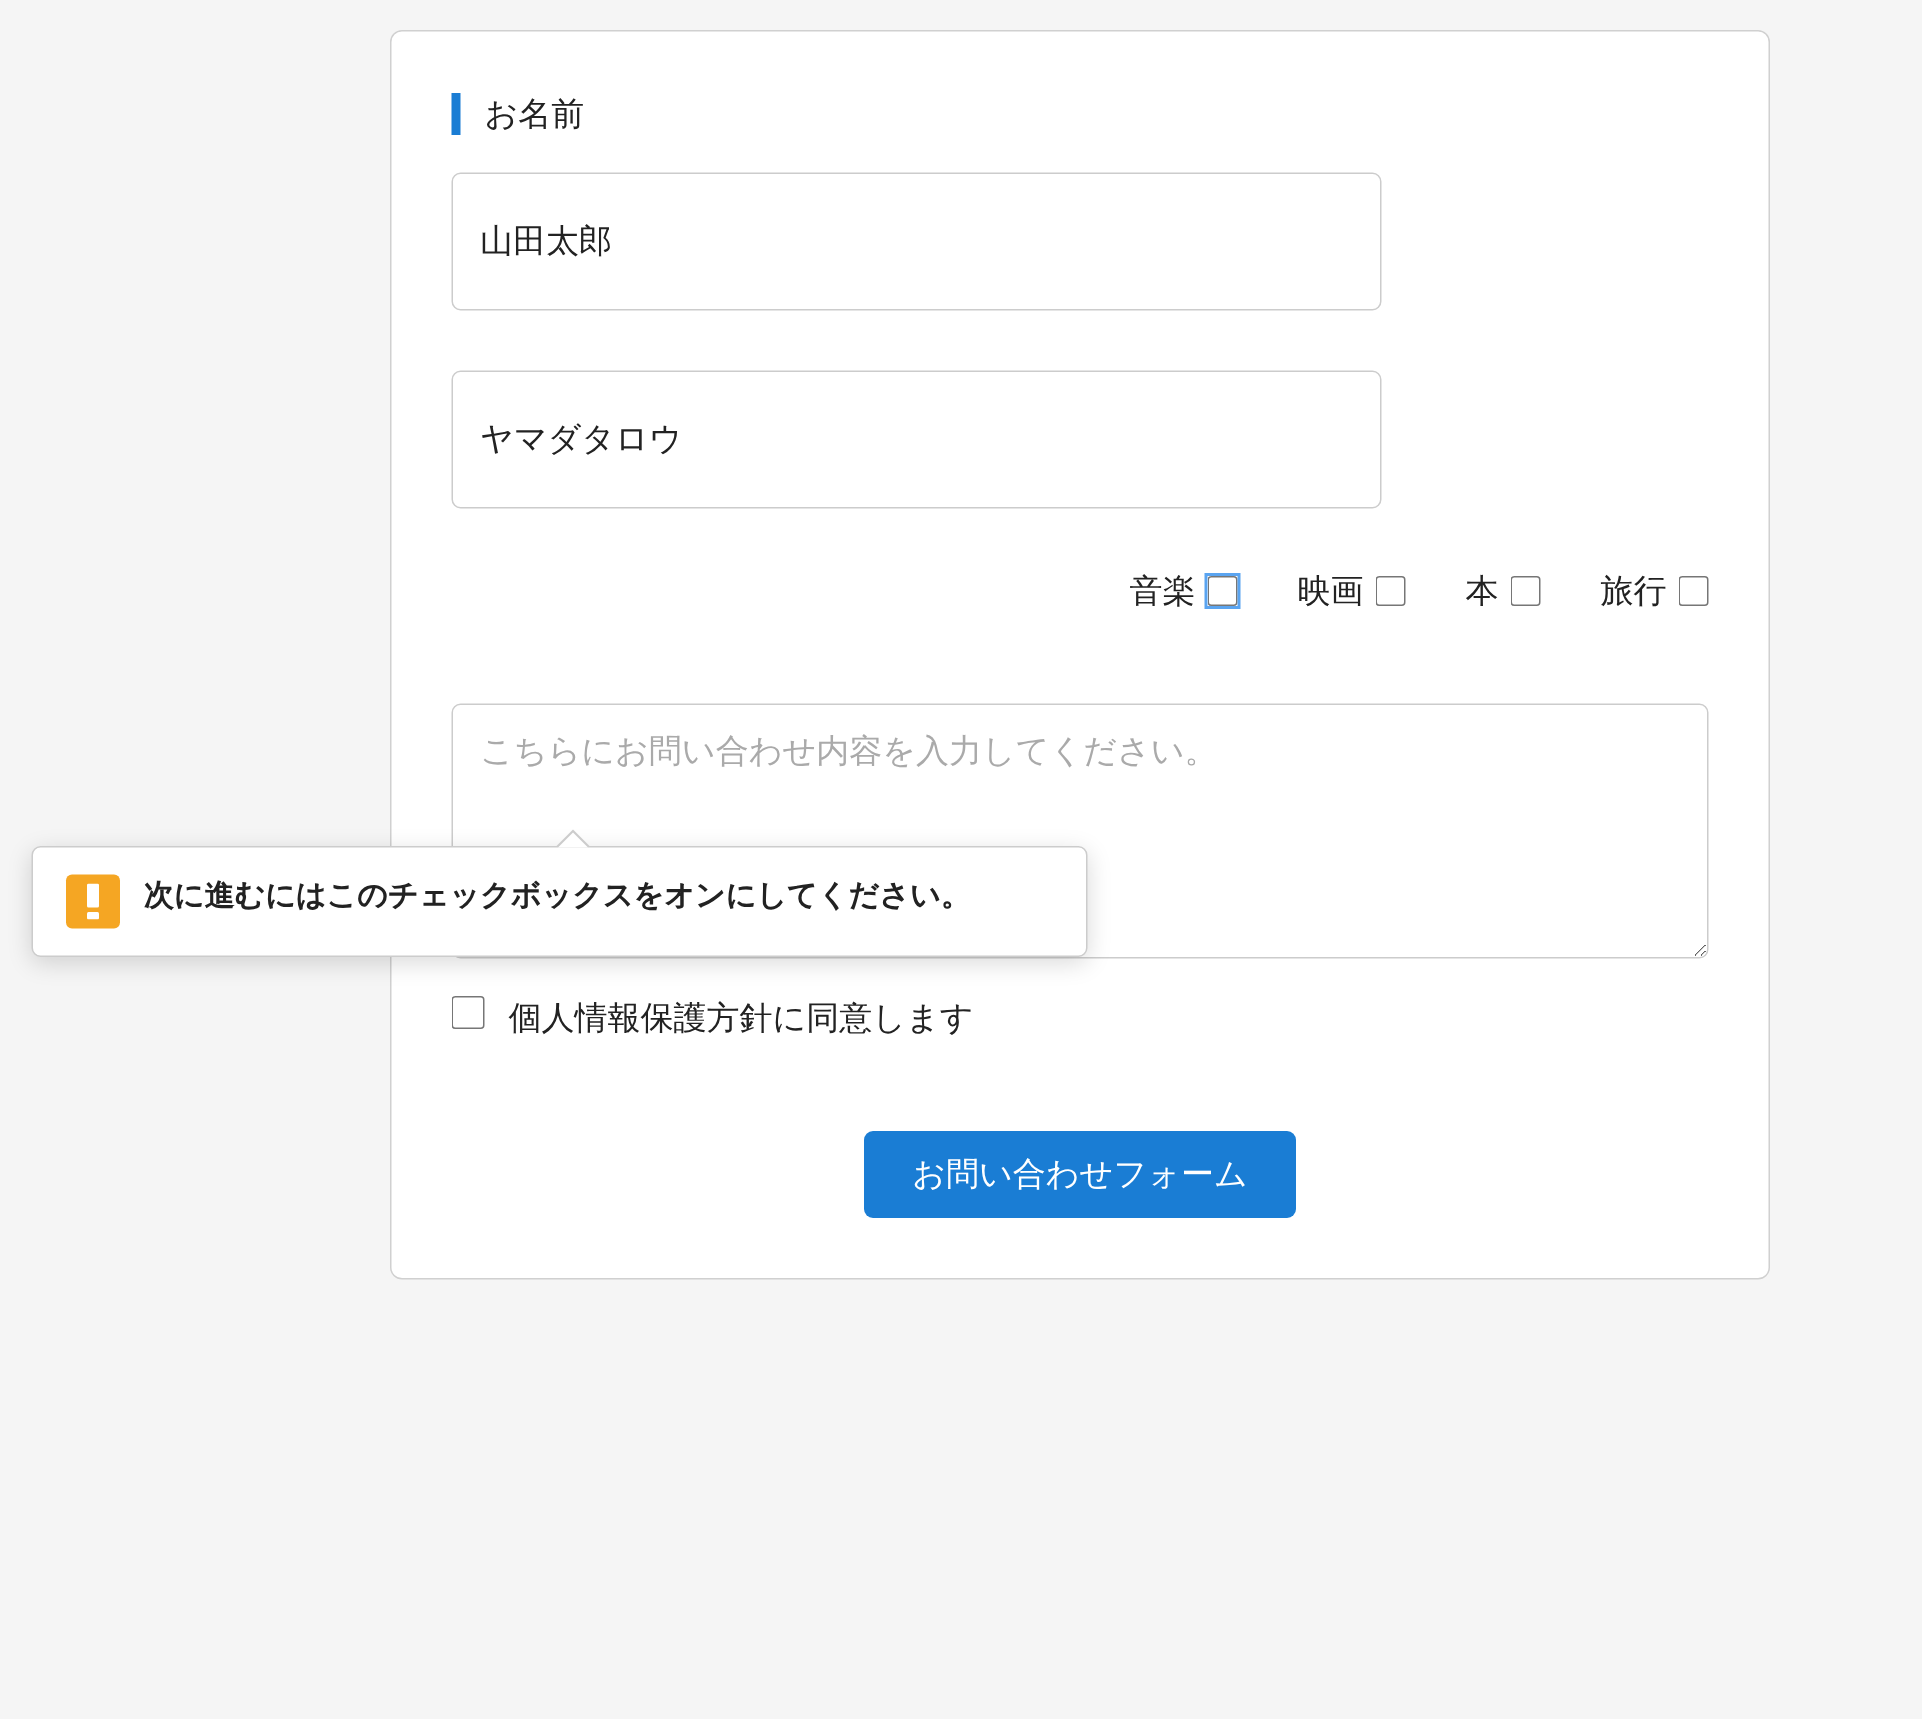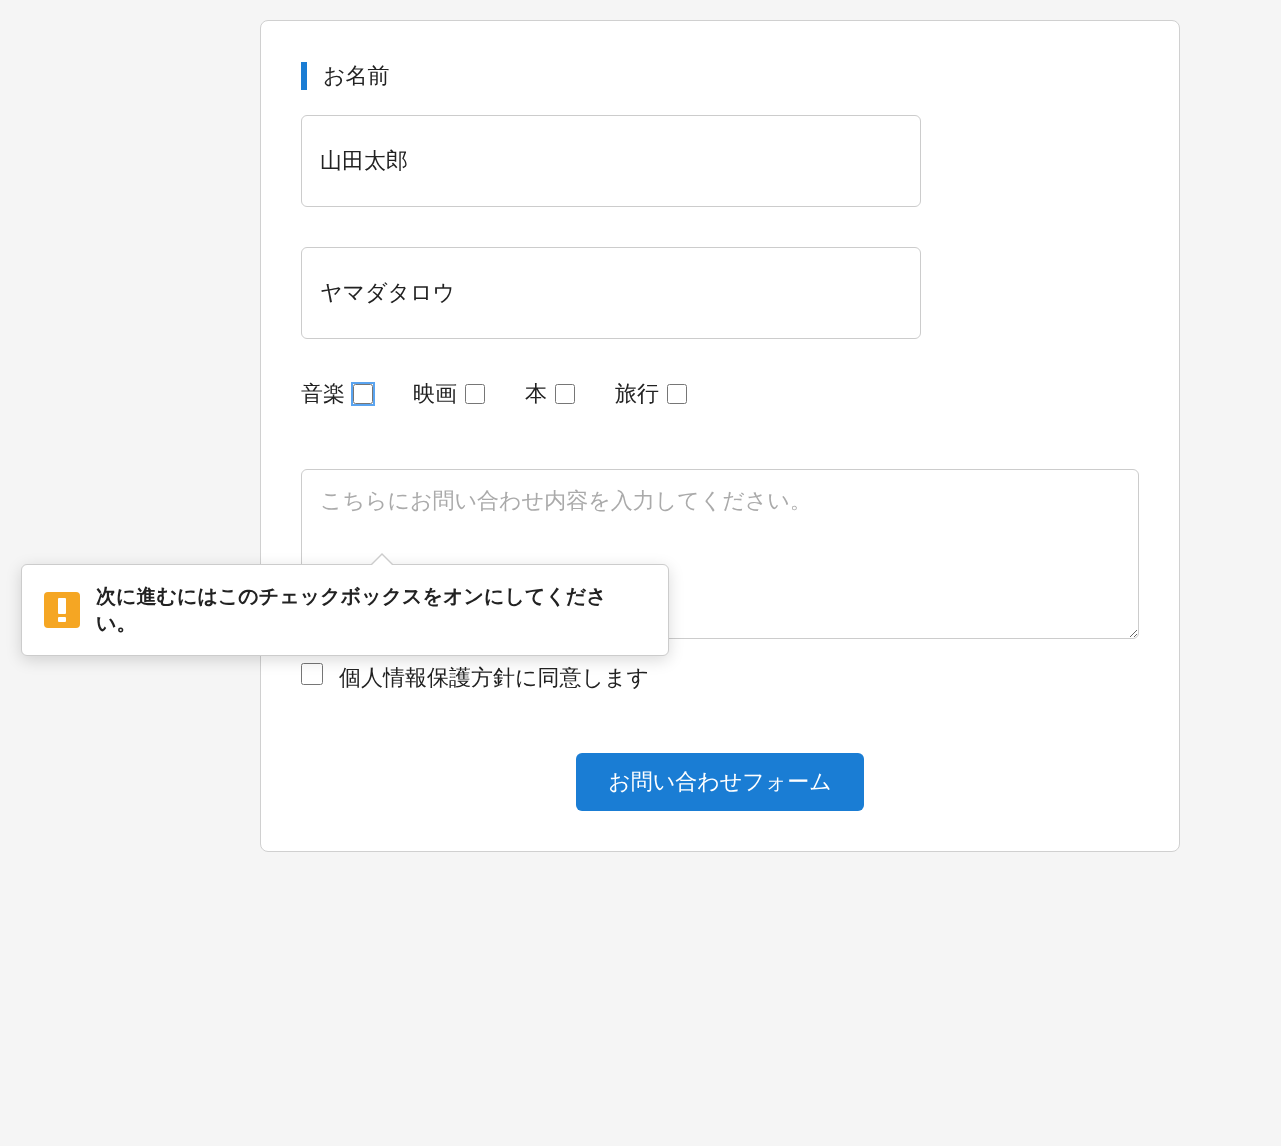--- a/index.html
+++ b/index.html
@@ -53,20 +53,21 @@
       border: 1px solid #ccc;
       border-radius: 6px;
       margin-bottom: 40px;
       color: #222;
     }
     .checkbox-row {
       display: flex;
       gap: 40px;
       margin-bottom: 60px;
       flex-wrap: wrap;
+      justify-content: flex-end;
     }
     .checkbox-item {
       display: flex;
       align-items: center;
       gap: 8px;
       font-size: 22px;
       color: #222;
     }
     .checkbox-item input[type="checkbox"] {
       width: 20px;
@@ -124,24 +125,23 @@
     .tooltip {
       position: absolute;
       top: 543px;
       left: -240px;
       background: #fff;
       border: 1px solid #ccc;
       border-radius: 6px;
       box-shadow: 0 4px 16px rgba(0,0,0,0.15);
       padding: 18px 22px;
       display: flex;
-      align-items: center;
       gap: 16px;
       z-index: 100;
-      width: 648px;
+      width: 704px;
     }
     .tooltip::before {
       content: "";
       position: absolute;
       top: -10px;
       left: 350px;
       width: 0;
       height: 0;
       border-left: 10px solid transparent;
       border-right: 10px solid transparent;

